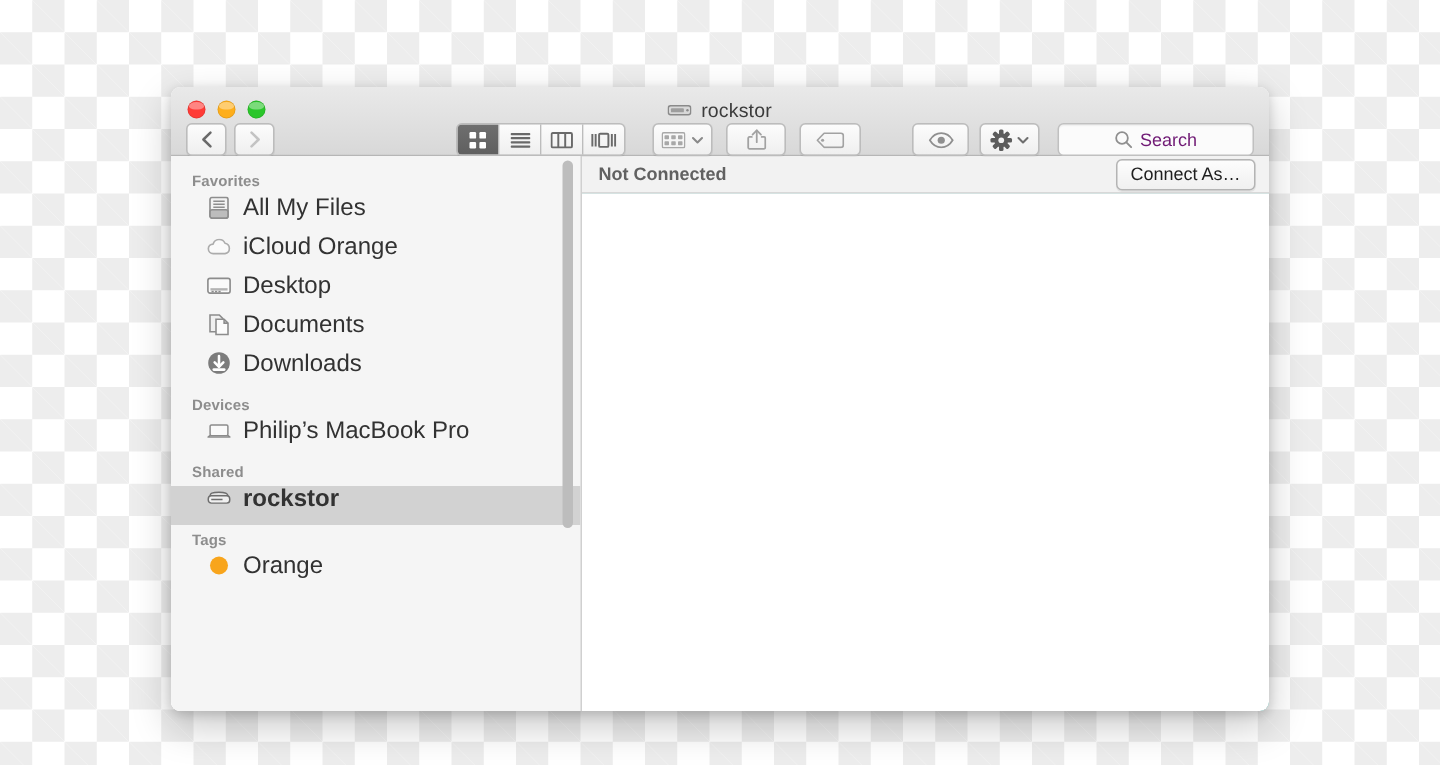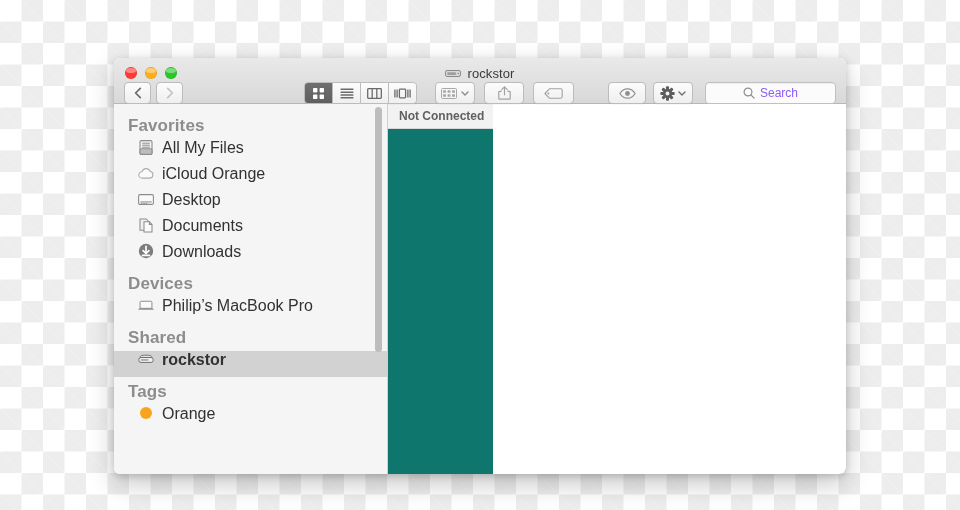--- a/index.html
+++ b/index.html
@@ -155,21 +155,21 @@
     border-radius: 4px;
     margin-left: 12px;
     display: flex;
     align-items: center;
     justify-content: center;
     gap: 5px;
     box-shadow: inset 0 1px 1px rgba(0,0,0,0.05);
   }
   .search-placeholder {
     font-size: 12px;
-    color: #8b5cf6;
+    color: #701a75;
   }
 
   .chevron { display: block; }
 
   
   .window-body {
     flex: 1;
     display: flex;
     min-height: 0;
     background: #fff;
@@ -180,21 +180,21 @@
     width: 274px;
     flex: none;
     background: #f5f5f5;
     border-right: 1px solid #d0d0d0;
     position: relative;
     overflow: hidden;
     padding-top: 7px;
     box-sizing: border-box;
   }
   .sb-header {
-    font-size: 17px;
+    font-size: 10px;
     color: #8d8d8d;
     font-weight: bold;
     padding: 5px 0 3px 14px;
     letter-spacing: 0.1px;
   }
   .sb-item {
     height: 26px;
     display: flex;
     align-items: flex-start;
     padding-left: 24px;
@@ -228,21 +228,21 @@
     height: 245px;
     background: #bdbdbd;
     border-radius: 4px;
   }
 
   
   .content {
     flex: 1;
     min-width: 0;
     display: flex;
-    flex-direction: row;
+    flex-direction: column;
     background: #0f766e;
   }
   .connect-bar {
     height: 25px;
     flex: none;
     background: #f2f2f2;
     border-bottom: 1px solid #d8d8d8;
     display: flex;
     align-items: center;
     padding: 0 9px 0 11px;
@@ -521,18 +521,19 @@
         </span>
         <span>Orange</span>
       </div>
 
       <div class="sb-scrollbar"></div>
     </div>
 
     <div class="content">
       <div class="connect-bar">
         <span class="not-connected">Not Connected</span>
+        <div class="connect-as-btn">Connect As…</div>
       </div>
       <div class="file-area"></div>
     </div>
 
   </div>
 </div>
 
 </body></html>

